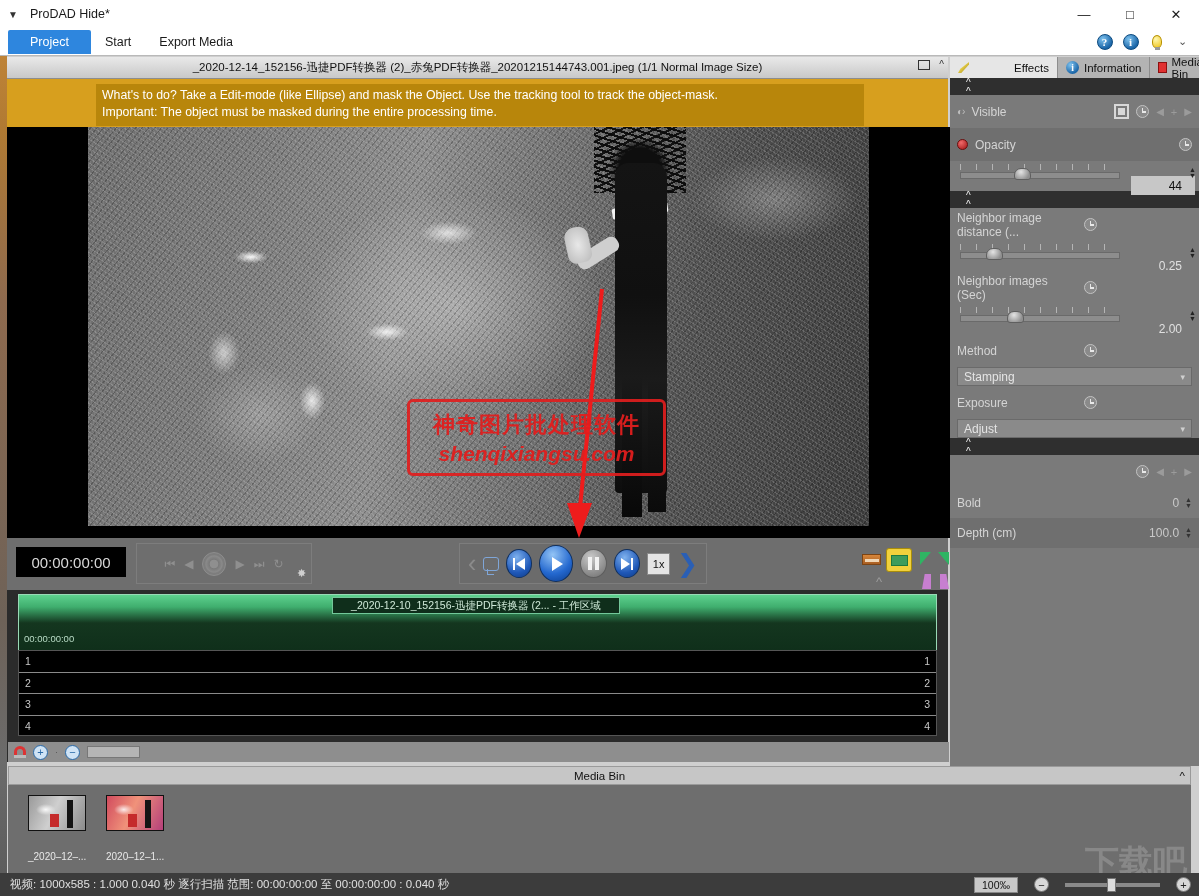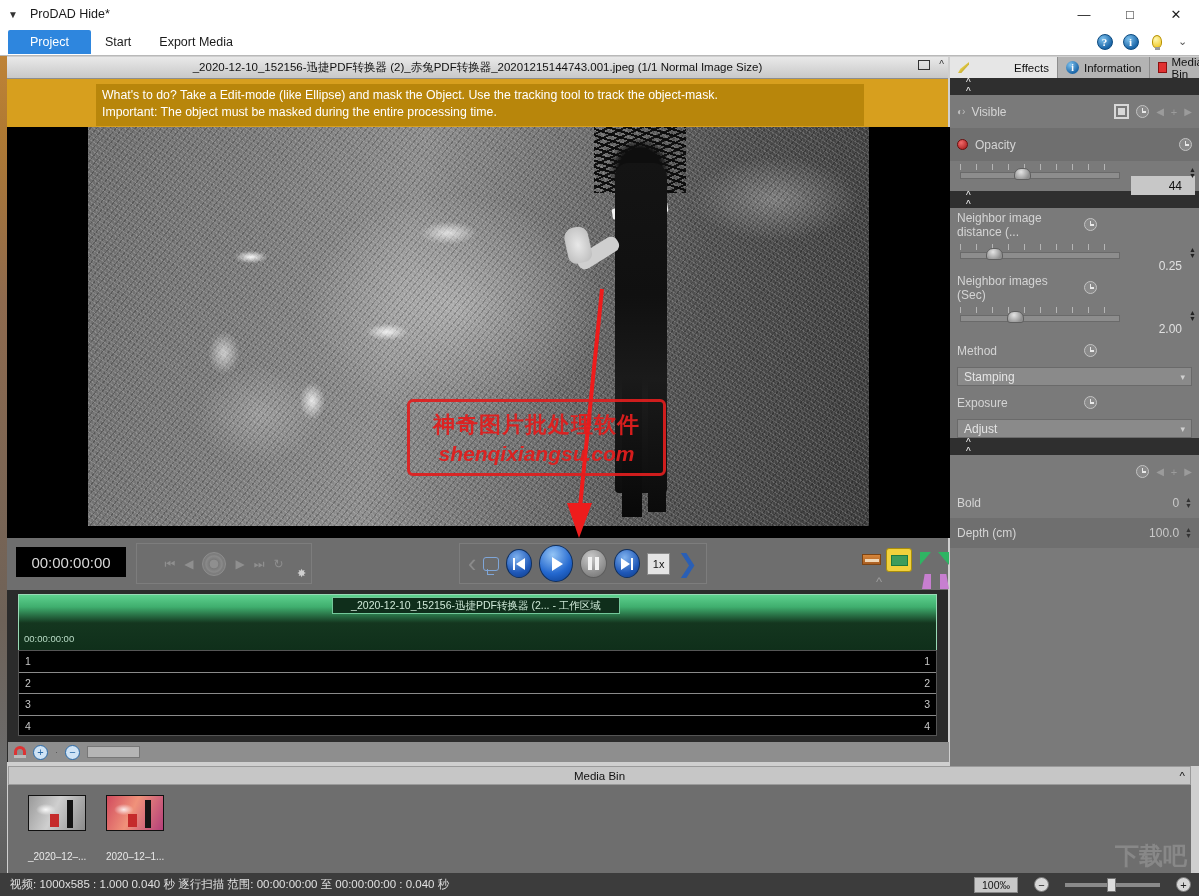--- a/index.html
+++ b/index.html
@@ -357,21 +357,21 @@
   
   .statusbar { position: absolute; left: 0; top: 873px; width: 1199px; height: 23px; background: #3c3c3c;
     display: flex; align-items: center; }
   .sb-text { color: #e0e0e0; font-size: 11.5px; padding-left: 10px; }
   .sb-right { margin-left: auto; display: flex; align-items: center; gap: 16px; padding-right: 8px; }
   .sb-zoom { background: #c9c9c9; color: #111; font-size: 10.5px; padding: 1px 7px; border: 1px solid #888; }
   .sb-rnd { width: 15px; height: 15px; border-radius: 50%; background: #d8d8d8; border: 1px solid #777;
     display: flex; align-items: center; justify-content: center; font-size: 11px; color: #222; }
   .sb-slider { width: 95px; height: 4px; background: #8a8a8a; position: relative; }
   .sb-slider i { position: absolute; left: 42px; top: -5px; width: 9px; height: 14px; background: #ddd; border: 1px solid #777; }
-  .right-wm { position: absolute; right: 12px; top: 840px; color: rgba(255,255,255,.18); font-size: 24px; font-weight: bold; }
+  .right-wm { position: absolute; right: 12px; top: 840px; color: rgba(255,255,255,.18); font-size: 34px; font-weight: bold; }
   .rpanel-caret { position: absolute; right: 3px; top: 866px; color: #ccc; font-size: 10px; }
 </style>
 </head>
 <body>
 
 <div class="app">
 
   <div class="edge-strip"></div>
 
   <div class="titlebar">
@@ -397,21 +397,21 @@
         </span>
       <span class="mi">
           <span class="bulb"></span>
         </span>
       <span class="mi chev-menu">⌄</span>
     </div>
   </div>
 
   <div class="preview-wrap">
     <div class="preview-titlebar">
-      <div class="preview-title">_2020-12-10_152156-迅捷PDF转换器 (2)_赤兔PDF转换器_20201215144743.001.jpeg   (1/1  Normal Image Size)</div>
+      <div class="preview-title">_2020-12-14_152156-迅捷PDF转换器 (2)_赤兔PDF转换器_20201215144743.001.jpeg   (1/1  Normal Image Size)</div>
       <div class="pv-tbtns">
         <span class="pv-sq"></span>
         <span class="pv-chev">^</span>
       </div>
     </div>
 
     <div class="banner">
       <div class="banner-inner">
         <div>What's to do?  Take a Edit-mode (like Ellipse) and mask the Object. Use the tracking tool to track the object-mask.</div>
         <div>Important: The object must be masked during the entire processing time.</div>

